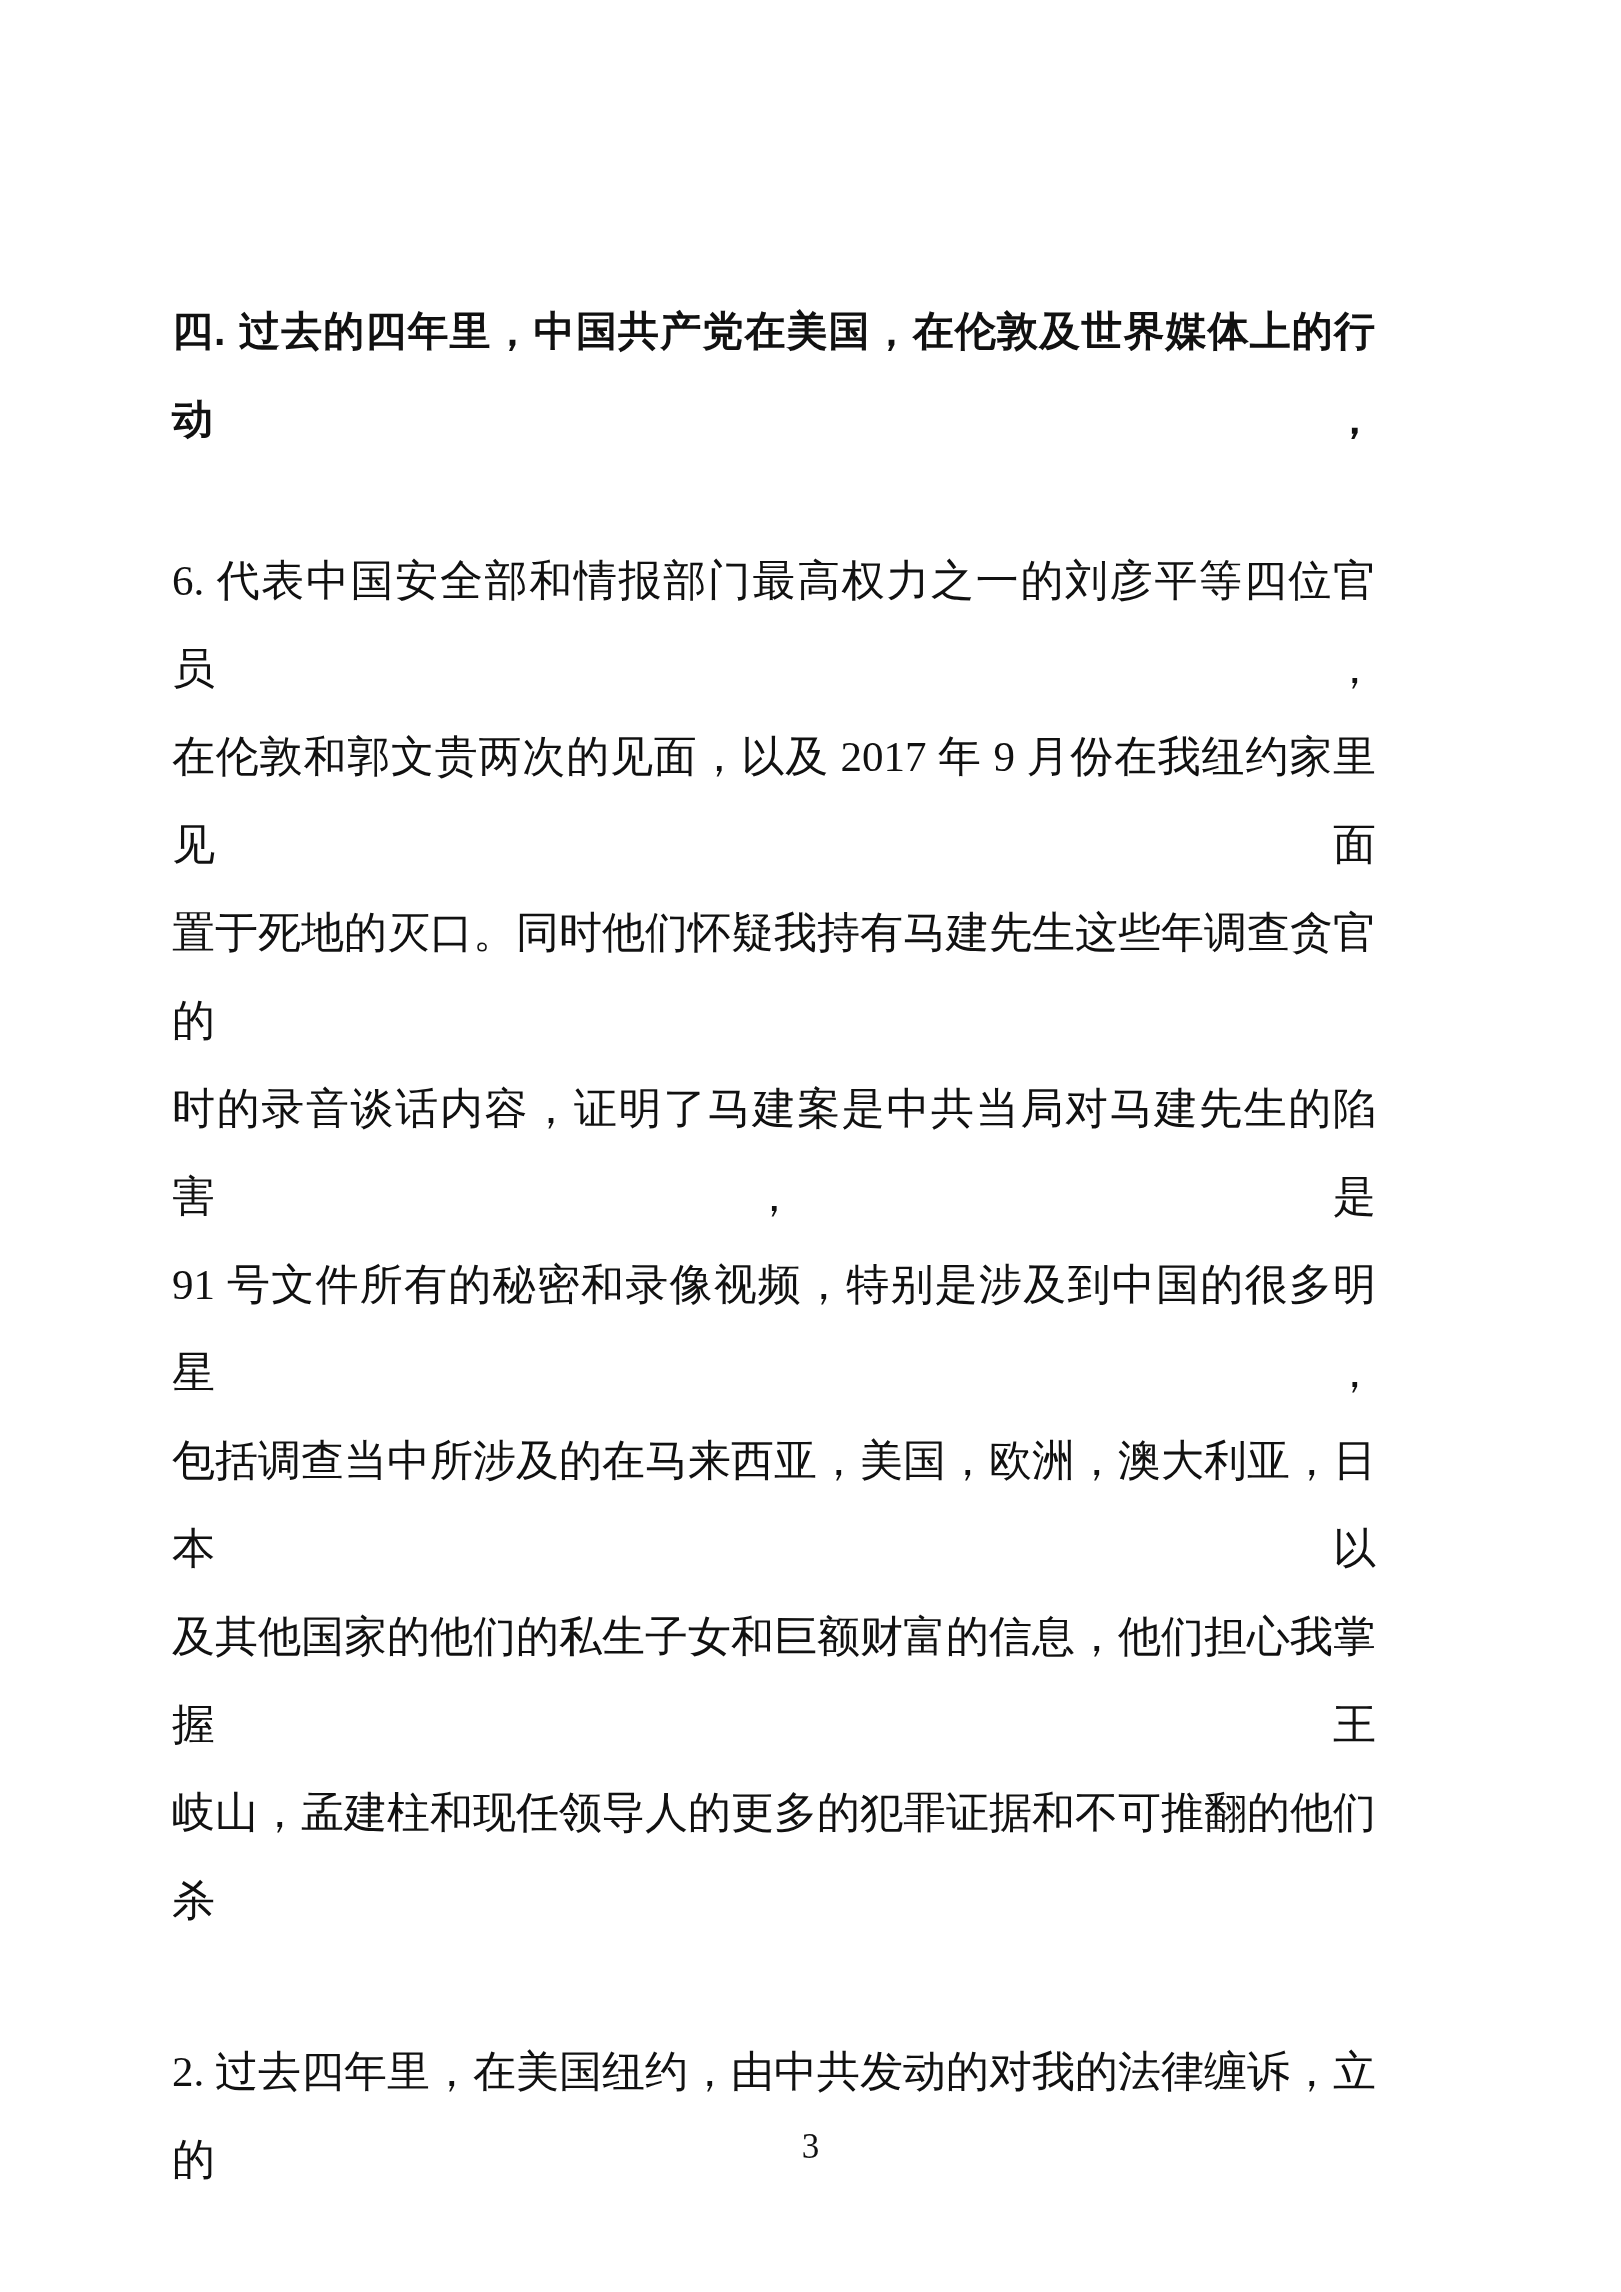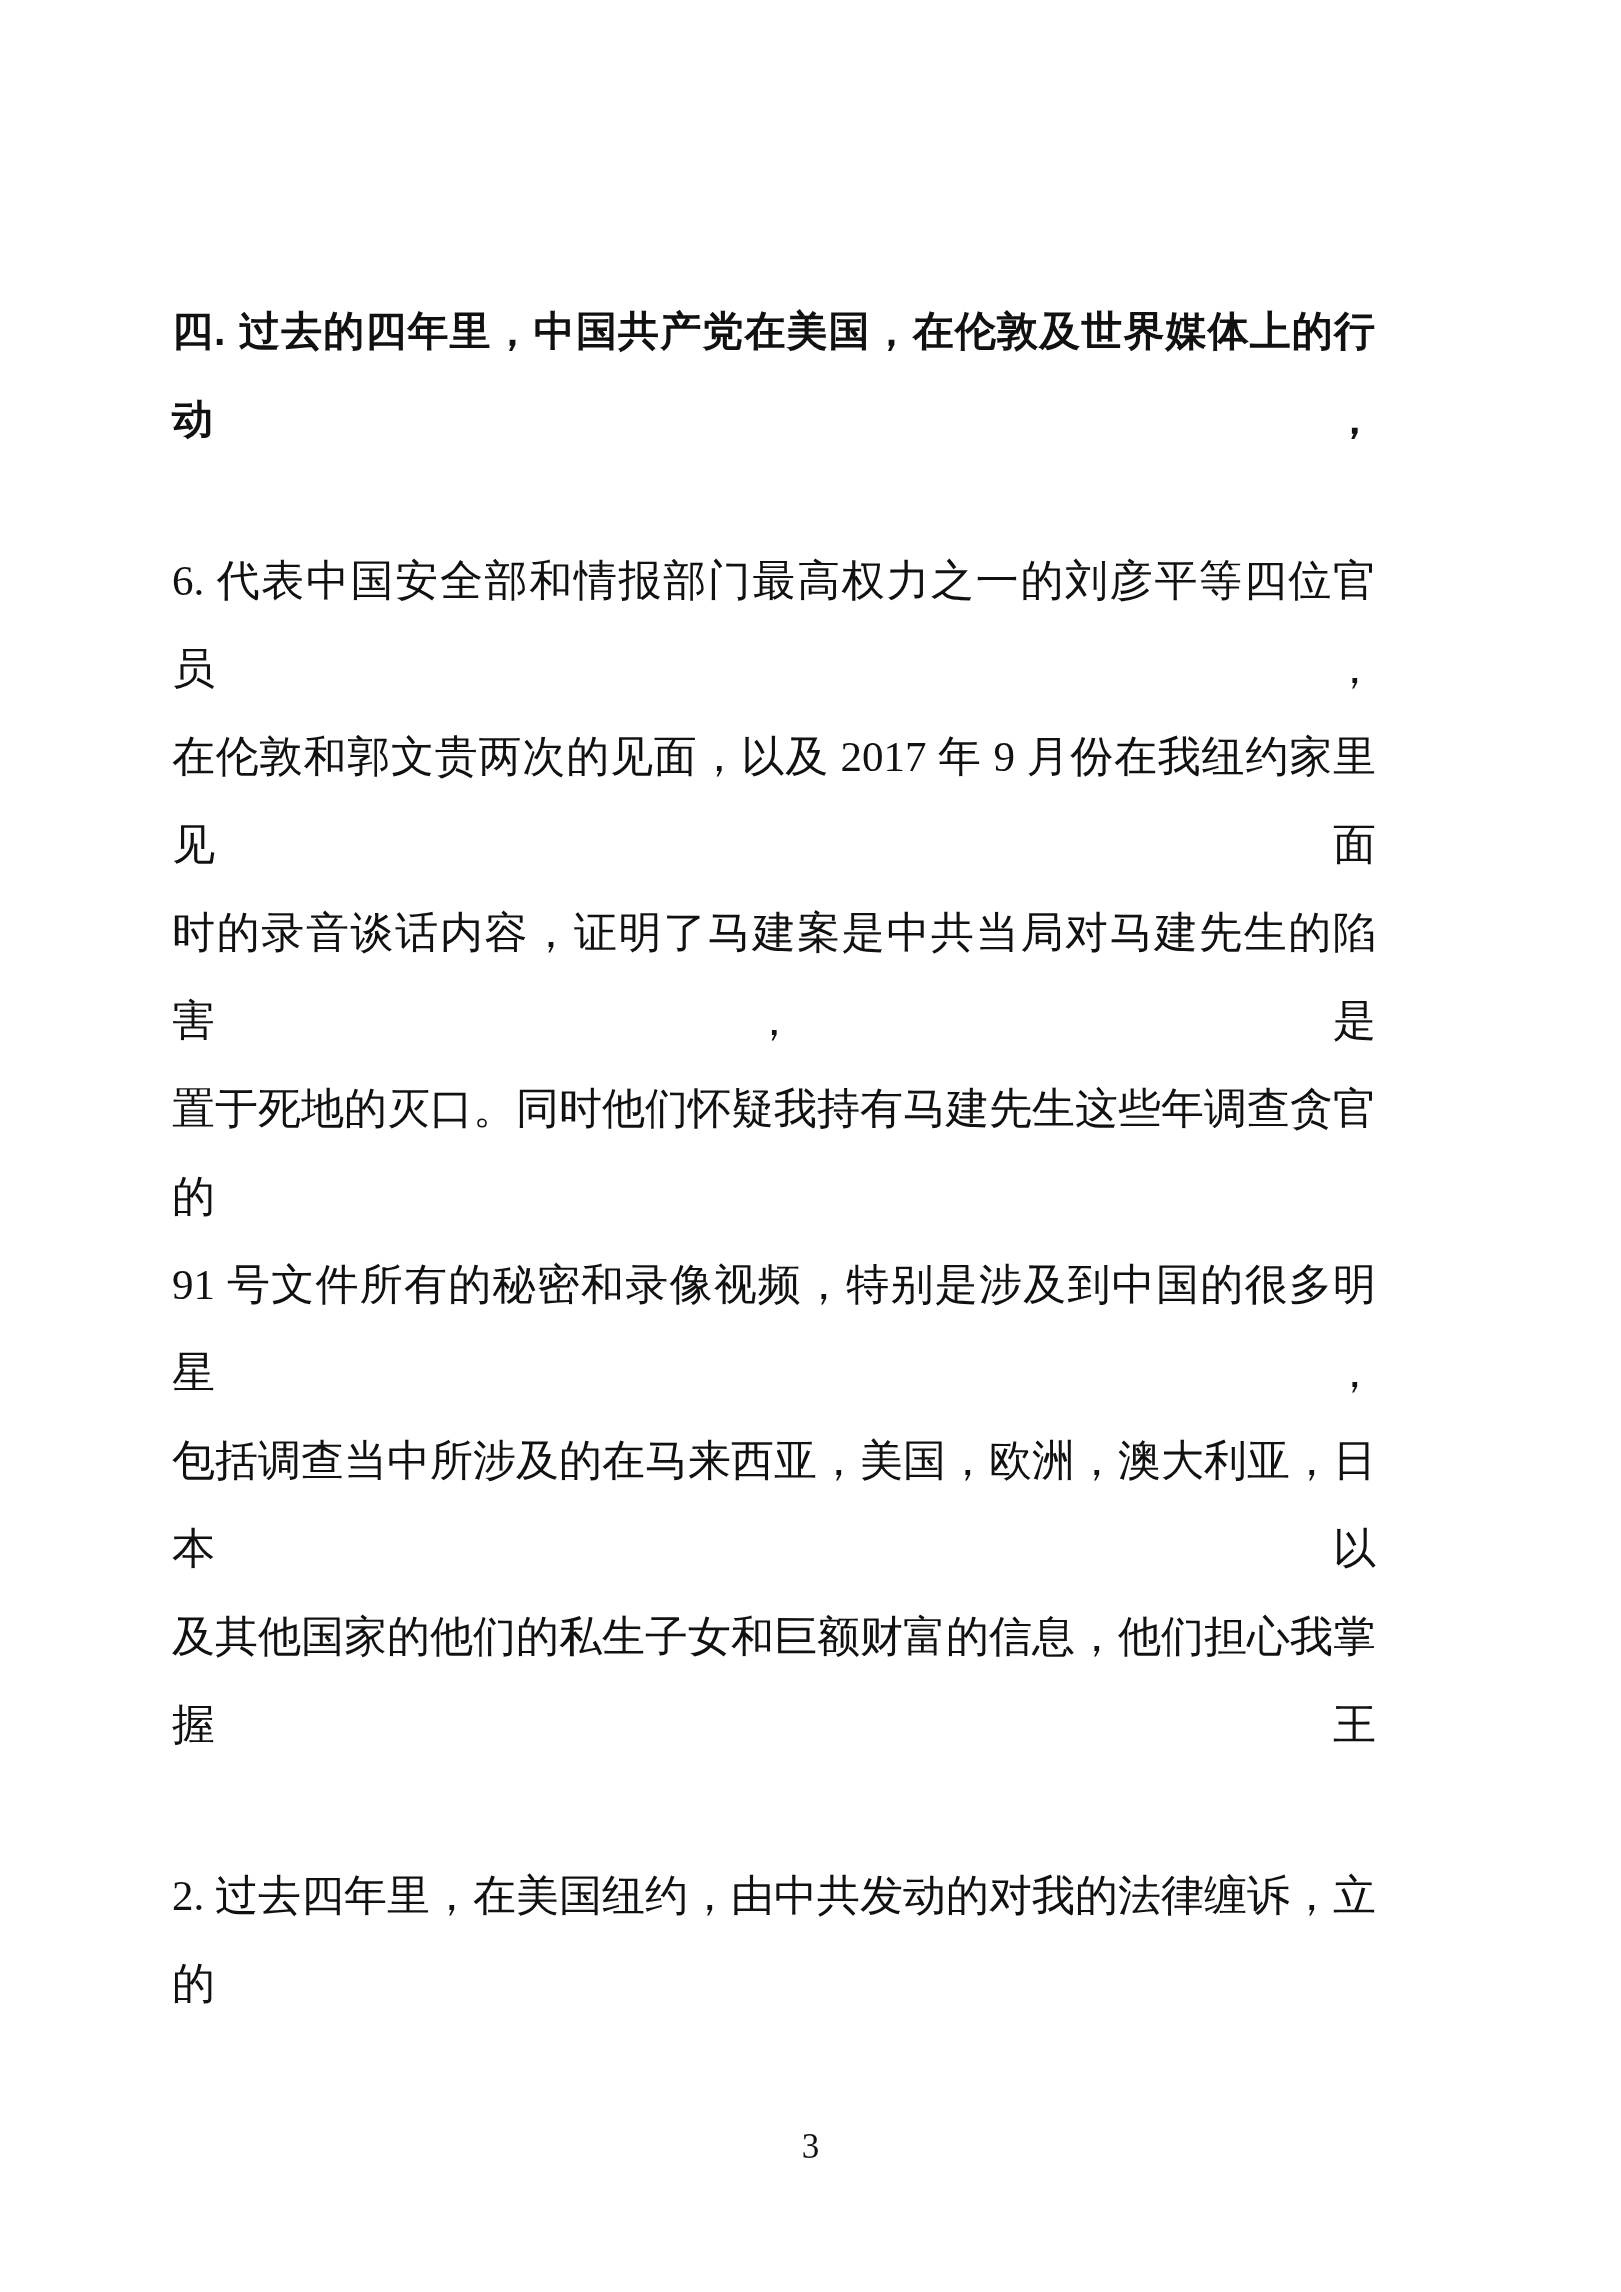--- a/index.html
+++ b/index.html
@@ -64,25 +64,26 @@
 <div class="page">
   <div class="content">
 
     <div class="doc-title">
       <div class="line fill">四. 过去的四年里，中国共产党在美国，在伦敦及世界媒体上的行动，</div>
     </div>
 
     <div class="para para-1">
       <div class="line fill">6. 代表中国安全部和情报部门最高权力之一的刘彦平等四位官员，</div>
       <div class="line fill">在伦敦和郭文贵两次的见面，以及 2017 年 9 月份在我纽约家里见面</div>
+      <div class="line fill">置于死地的灭口。同时他们怀疑我持有马建先生这些年调查贪官的</div>
       <div class="line fill">时的录音谈话内容，证明了马建案是中共当局对马建先生的陷害，是</div>
-      <div class="line fill">置于死地的灭口。同时他们怀疑我持有马建先生这些年调查贪官的</div>
       <div class="line fill">91 号文件所有的秘密和录像视频，特别是涉及到中国的很多明星，</div>
       <div class="line fill">包括调查当中所涉及的在马来西亚，美国，欧洲，澳大利亚，日本以</div>
       <div class="line fill">及其他国家的他们的私生子女和巨额财富的信息，他们担心我掌握王</div>
+      <div class="line fill">岐山，孟建柱和现任领导人的更多的犯罪证据和不可推翻的他们杀</div>
     </div>
 
     <div class="para para-2">
       <div class="line fill">2. 过去四年里，在美国纽约，由中共发动的对我的法律缠诉，立的</div>
 
     </div>
 
   </div>
 
   <div class="page-number">3</div>

